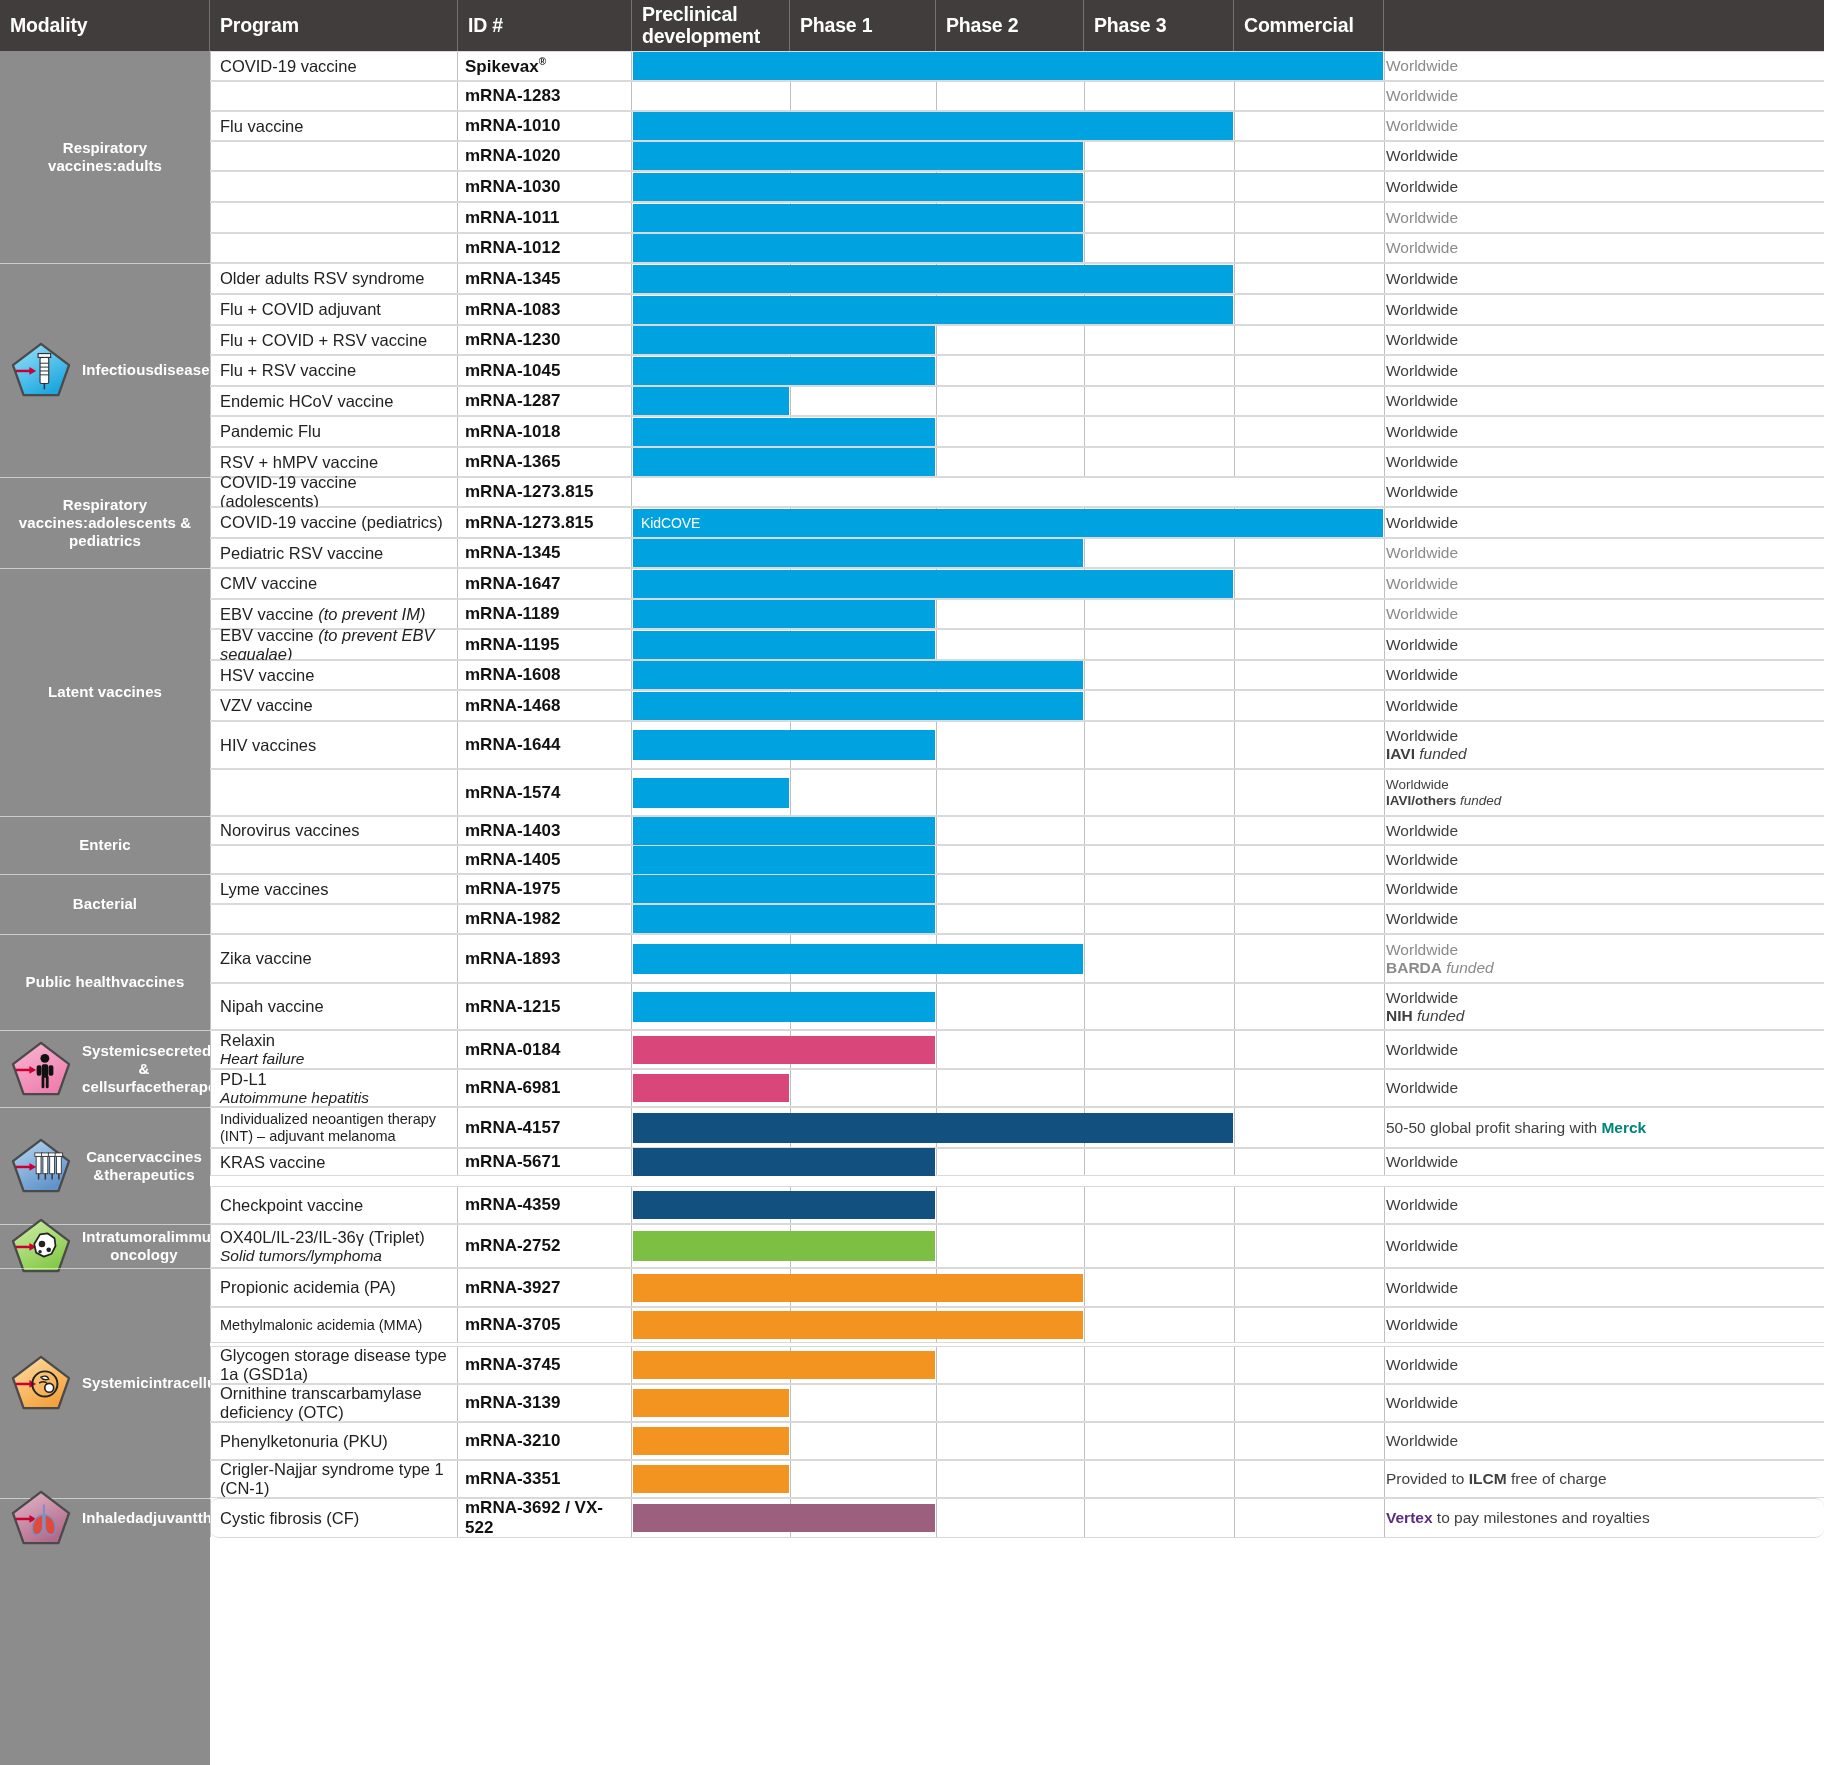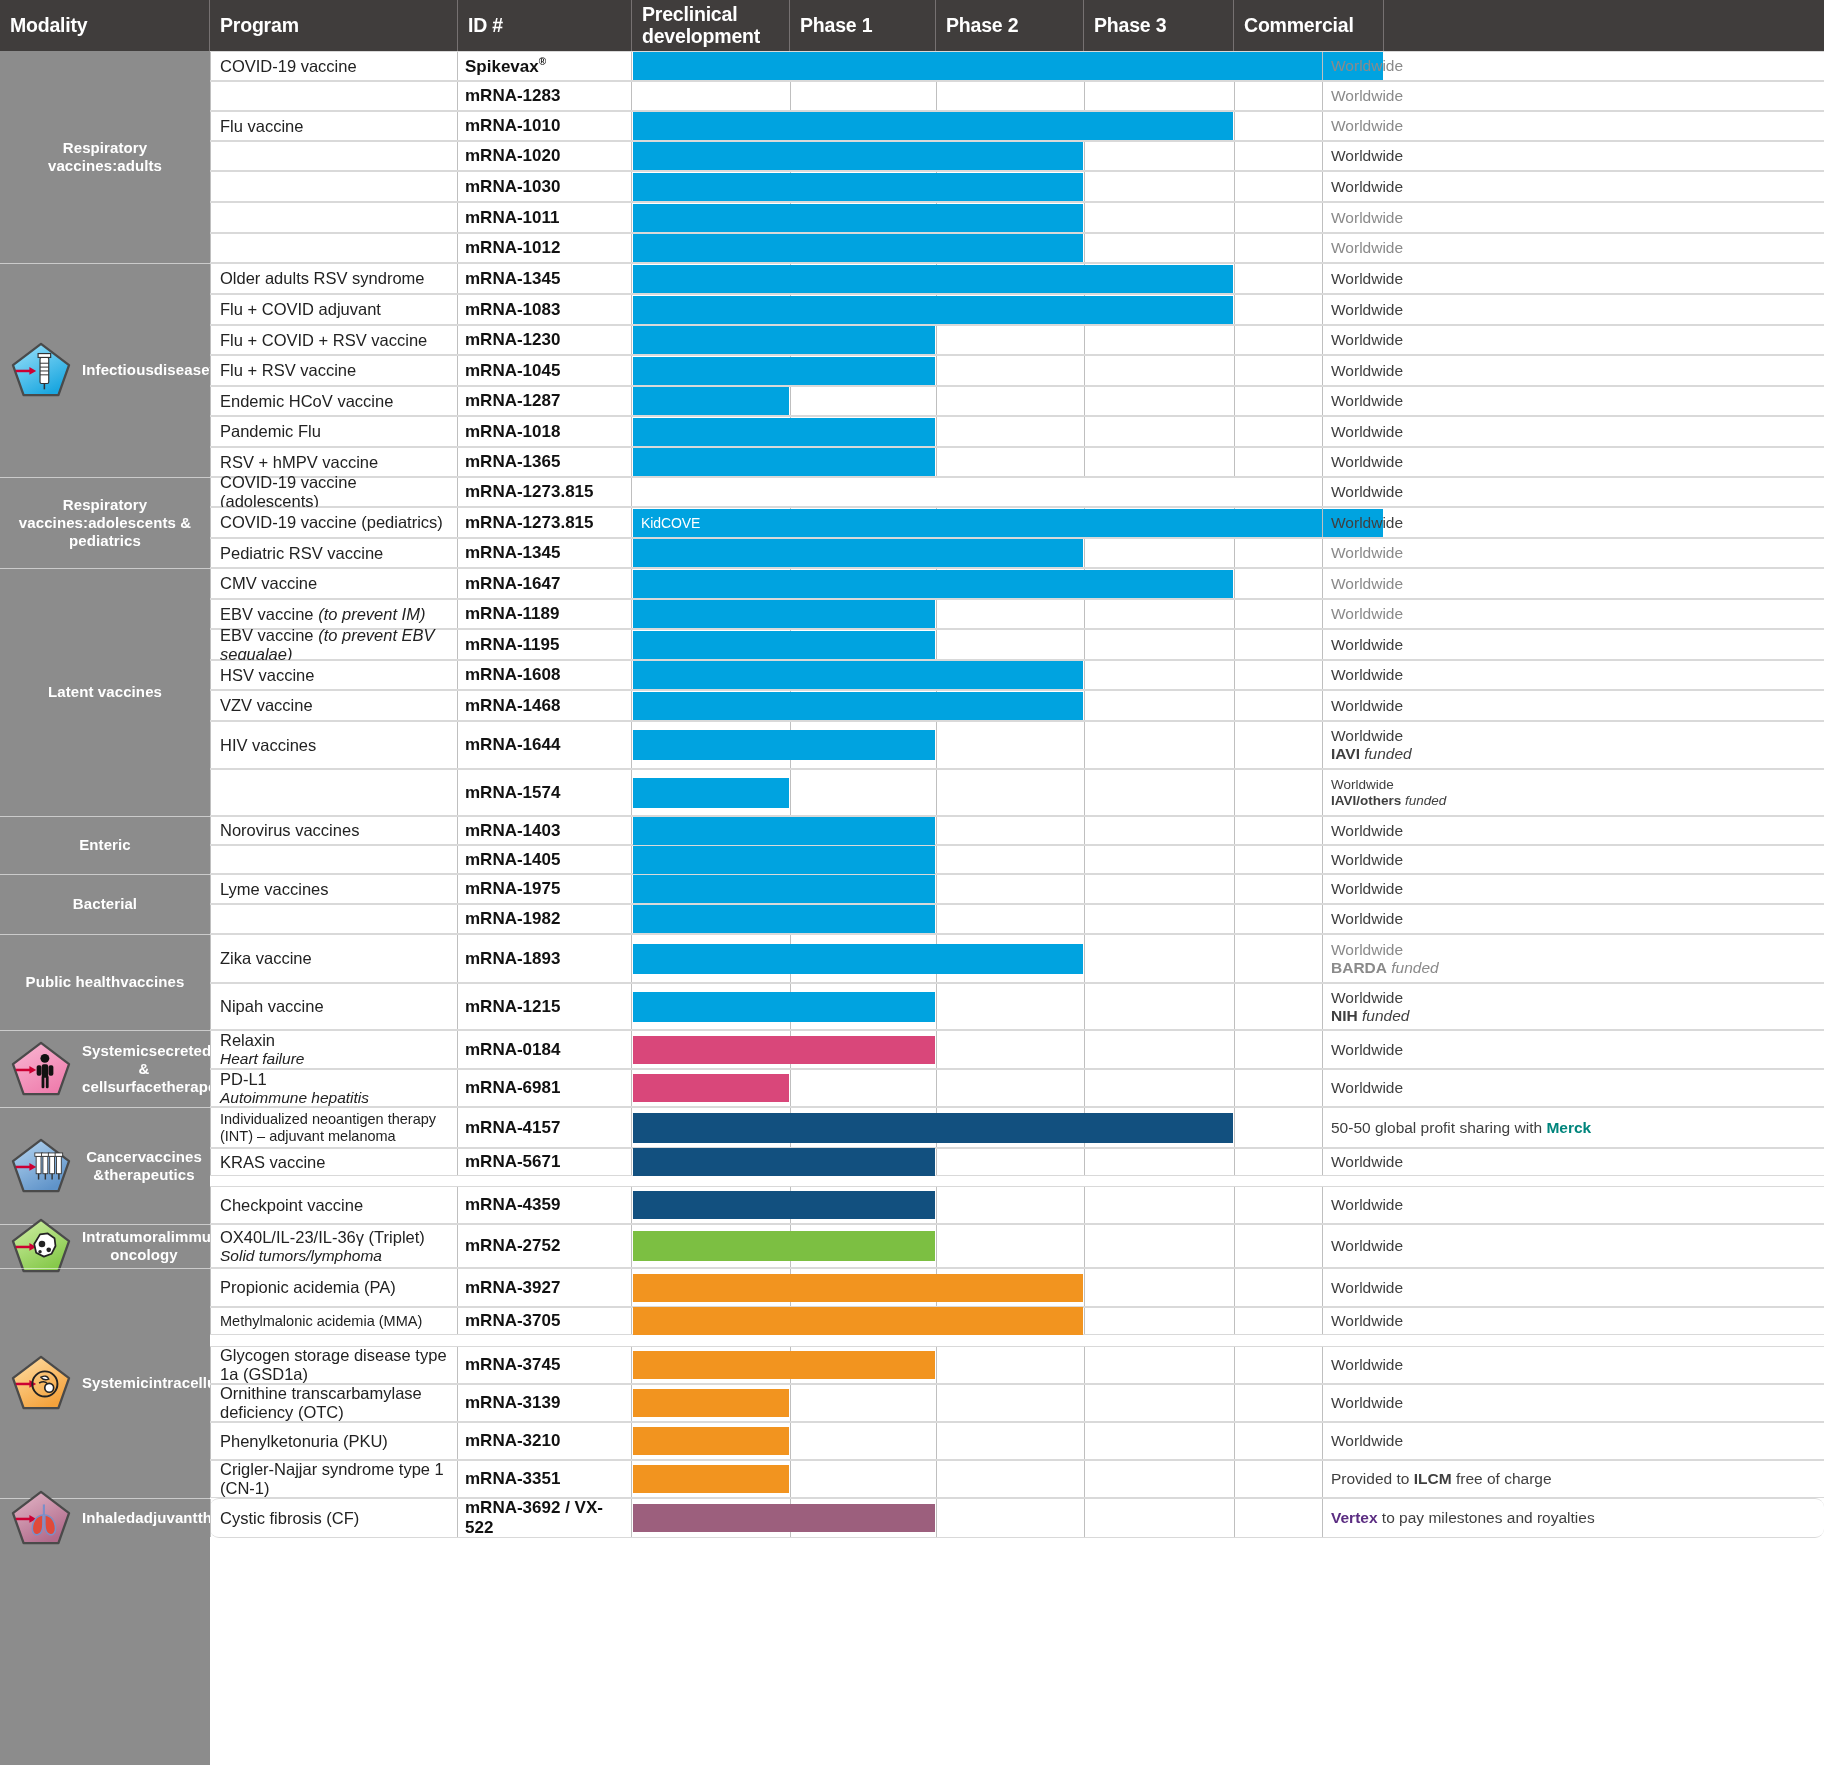--- a/index.html
+++ b/index.html
@@ -79,23 +79,23 @@
   .cell-program.small { font-size: 14.5px; }
   .cell-id {
     position: absolute; left: 248px; top: 0; width: 174px; height: 100%;
     display: flex; align-items: center;
     padding-left: 7px;
     font-size: 17px; font-weight: 700; color: #111;
     border-right: 1px solid #bfbfbf;
   }
   .cell-id sup { font-size: 10px; font-weight: 700; vertical-align: super; }
   .cell-rights {
-    position: absolute; left: 1112px; top: 0; width: 440px; height: 100%;
+    position: absolute; left: 1174px; top: 0; width: 440px; height: 100%;
     display: flex; flex-direction: column; justify-content: center;
-    padding: 0 8px 0 8px;
+    padding: 0 8px 0 1px;
     font-size: 15.5px; line-height: 1.16; color: #3f3f3f;
     border-left: 1px solid #bfbfbf;
   }
   .cell-rights.small { font-size: 13.5px; }
   .cell-rights b { font-weight: 700; }
   .cell-rights i { font-style: italic; }
 
   
   .track {
     position: absolute; left: 422px; top: 0; width: 752px; height: 100%;
@@ -960,21 +960,21 @@
           <div class="vline" style="left: 158px;"></div>
           <div class="vline" style="left: 304px;"></div>
           <div class="vline" style="left: 452px;"></div>
           <div class="vline" style="left: 602px;"></div>
           <div class="bar" style="left: 1px; width: 450px; background: rgb(242, 148, 31);"></div>
         </div>
         <div class="cell-rights">
           <div>Worldwide</div>
         </div>
       </div>
-      <div class="row" style="top: 1307px; height: 28px;">
+      <div class="row" style="top: 1307px; height: 36px;">
         <div class="cell-program small">
           <div>Methylmalonic acidemia (MMA)</div>
         </div>
         <div class="cell-id">
           <span>mRNA-3705</span>
         </div>
         <div class="track">
           <div class="vline" style="left: 158px;"></div>
           <div class="vline" style="left: 304px;"></div>
           <div class="vline" style="left: 452px;"></div>

